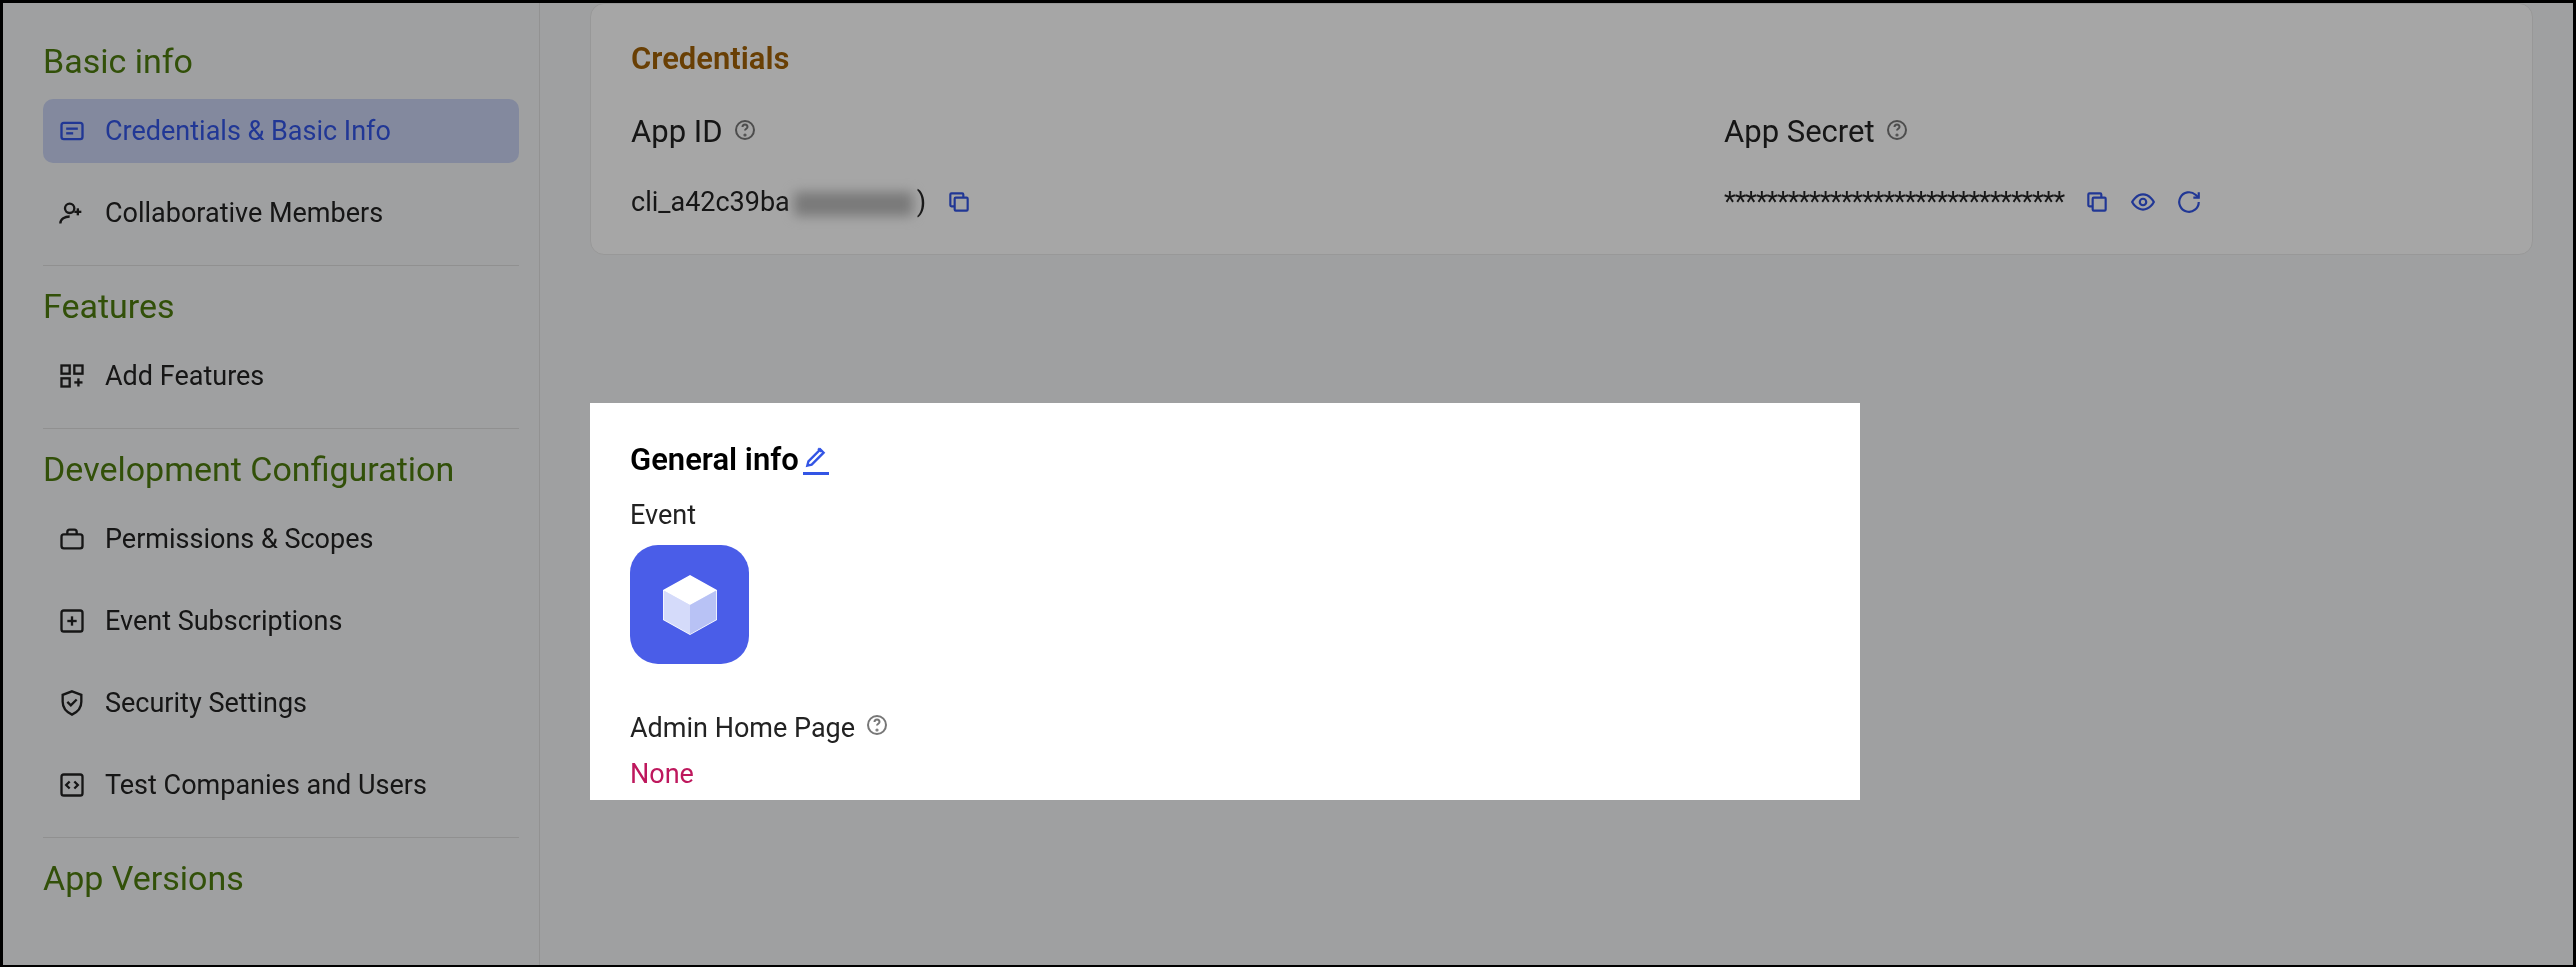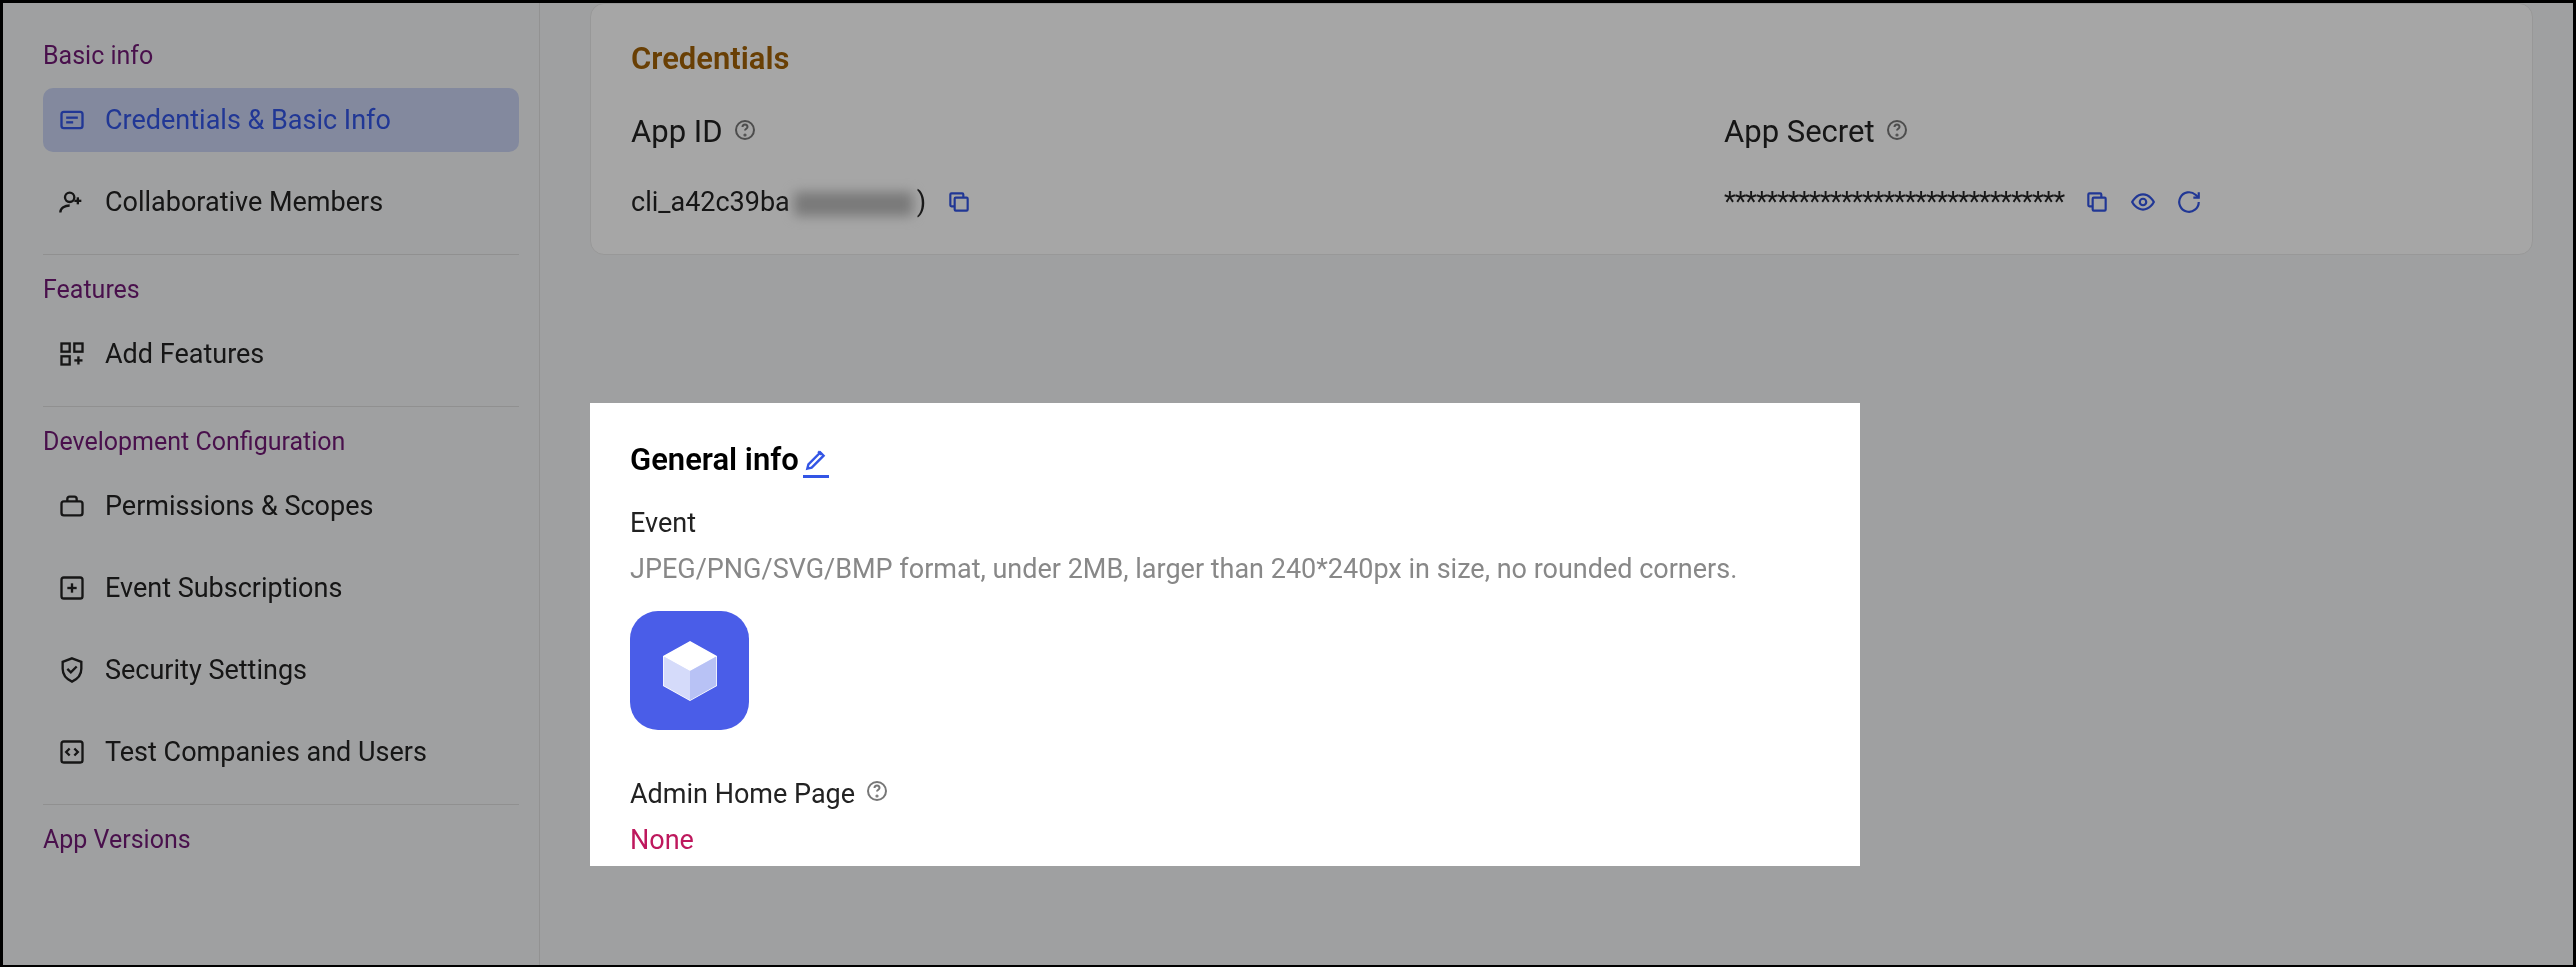--- a/index.html
+++ b/index.html
@@ -28,22 +28,22 @@
       height: 100%;
       border: 3px solid #000;
     }
     .sidebar {
       width: 537px;
       padding: 30px 20px 0 40px;
       background: #f5f6f7;
       border-right: 1px solid #e0e0e0;
     }
     .section-title {
-      color: #701a75;
-      font-size: 25px;
+      color: #4d7c0f;
+      font-size: 34px;
       margin-bottom: 18px;
       margin-top: 8px;
     }
     .sidebar-item {
       display: flex;
       align-items: center;
       gap: 18px;
       padding: 16px 14px;
       border-radius: 10px;
       color: #222;
@@ -149,23 +149,23 @@
       background: #fff;
       border-radius: 0;
       left: 50px;
       top: 400px;
       width: 1270px;
       padding: 38px 40px 10px 40px;
       box-shadow: 0 0 0 rgba(0,0,0,0);
     }
     .general-title-row {
       display: flex;
-      align-items: flex-end;
+      align-items: center;
       gap: 4px;
-      margin-bottom: 29px;
+      margin-bottom: 21px;
     }
     .general-title-row h2 {
       font-size: 31px;
       font-weight: 600;
       margin: 0;
     }
     .edit-icon {
       color: #3355e5;
       border-bottom: 3px solid #3355e5;
       padding-bottom: 2px;
@@ -380,21 +380,20 @@
         <h2>General info</h2>
         <span class="edit-icon">
           <svg viewBox="0 0 24 24" fill="none" stroke="#3355e5" stroke-width="2.2">
               <path d="M4 20l4-1 11-11-3-3L5 16l-1 4z"></path>
               <path d="M14 4l3 3"></path>
             </svg>
         </span>
       </div>
 
       <div class="field-label">Event</div>
-      <div class="field-desc">JPEG/PNG/SVG/BMP format, under 2MB, larger than 240*240px in size, no rounded corners.</div>
 
       <div class="app-icon">
         <svg viewBox="0 0 24 24" fill="none">
             <path d="M12 2L3 7v10l9 5 9-5V7l-9-5z" fill="#dfe3fb" stroke="#fff" stroke-width="0.5"></path>
             <path d="M12 2L3 7l9 5 9-5-9-5z" fill="#fff"></path>
             <path d="M12 12v10l9-5V7l-9 5z" fill="#b8c2f5"></path>
             <path d="M3 7v10l9 5V12L3 7z" fill="#d5dbfa"></path>
           </svg>
       </div>
 

